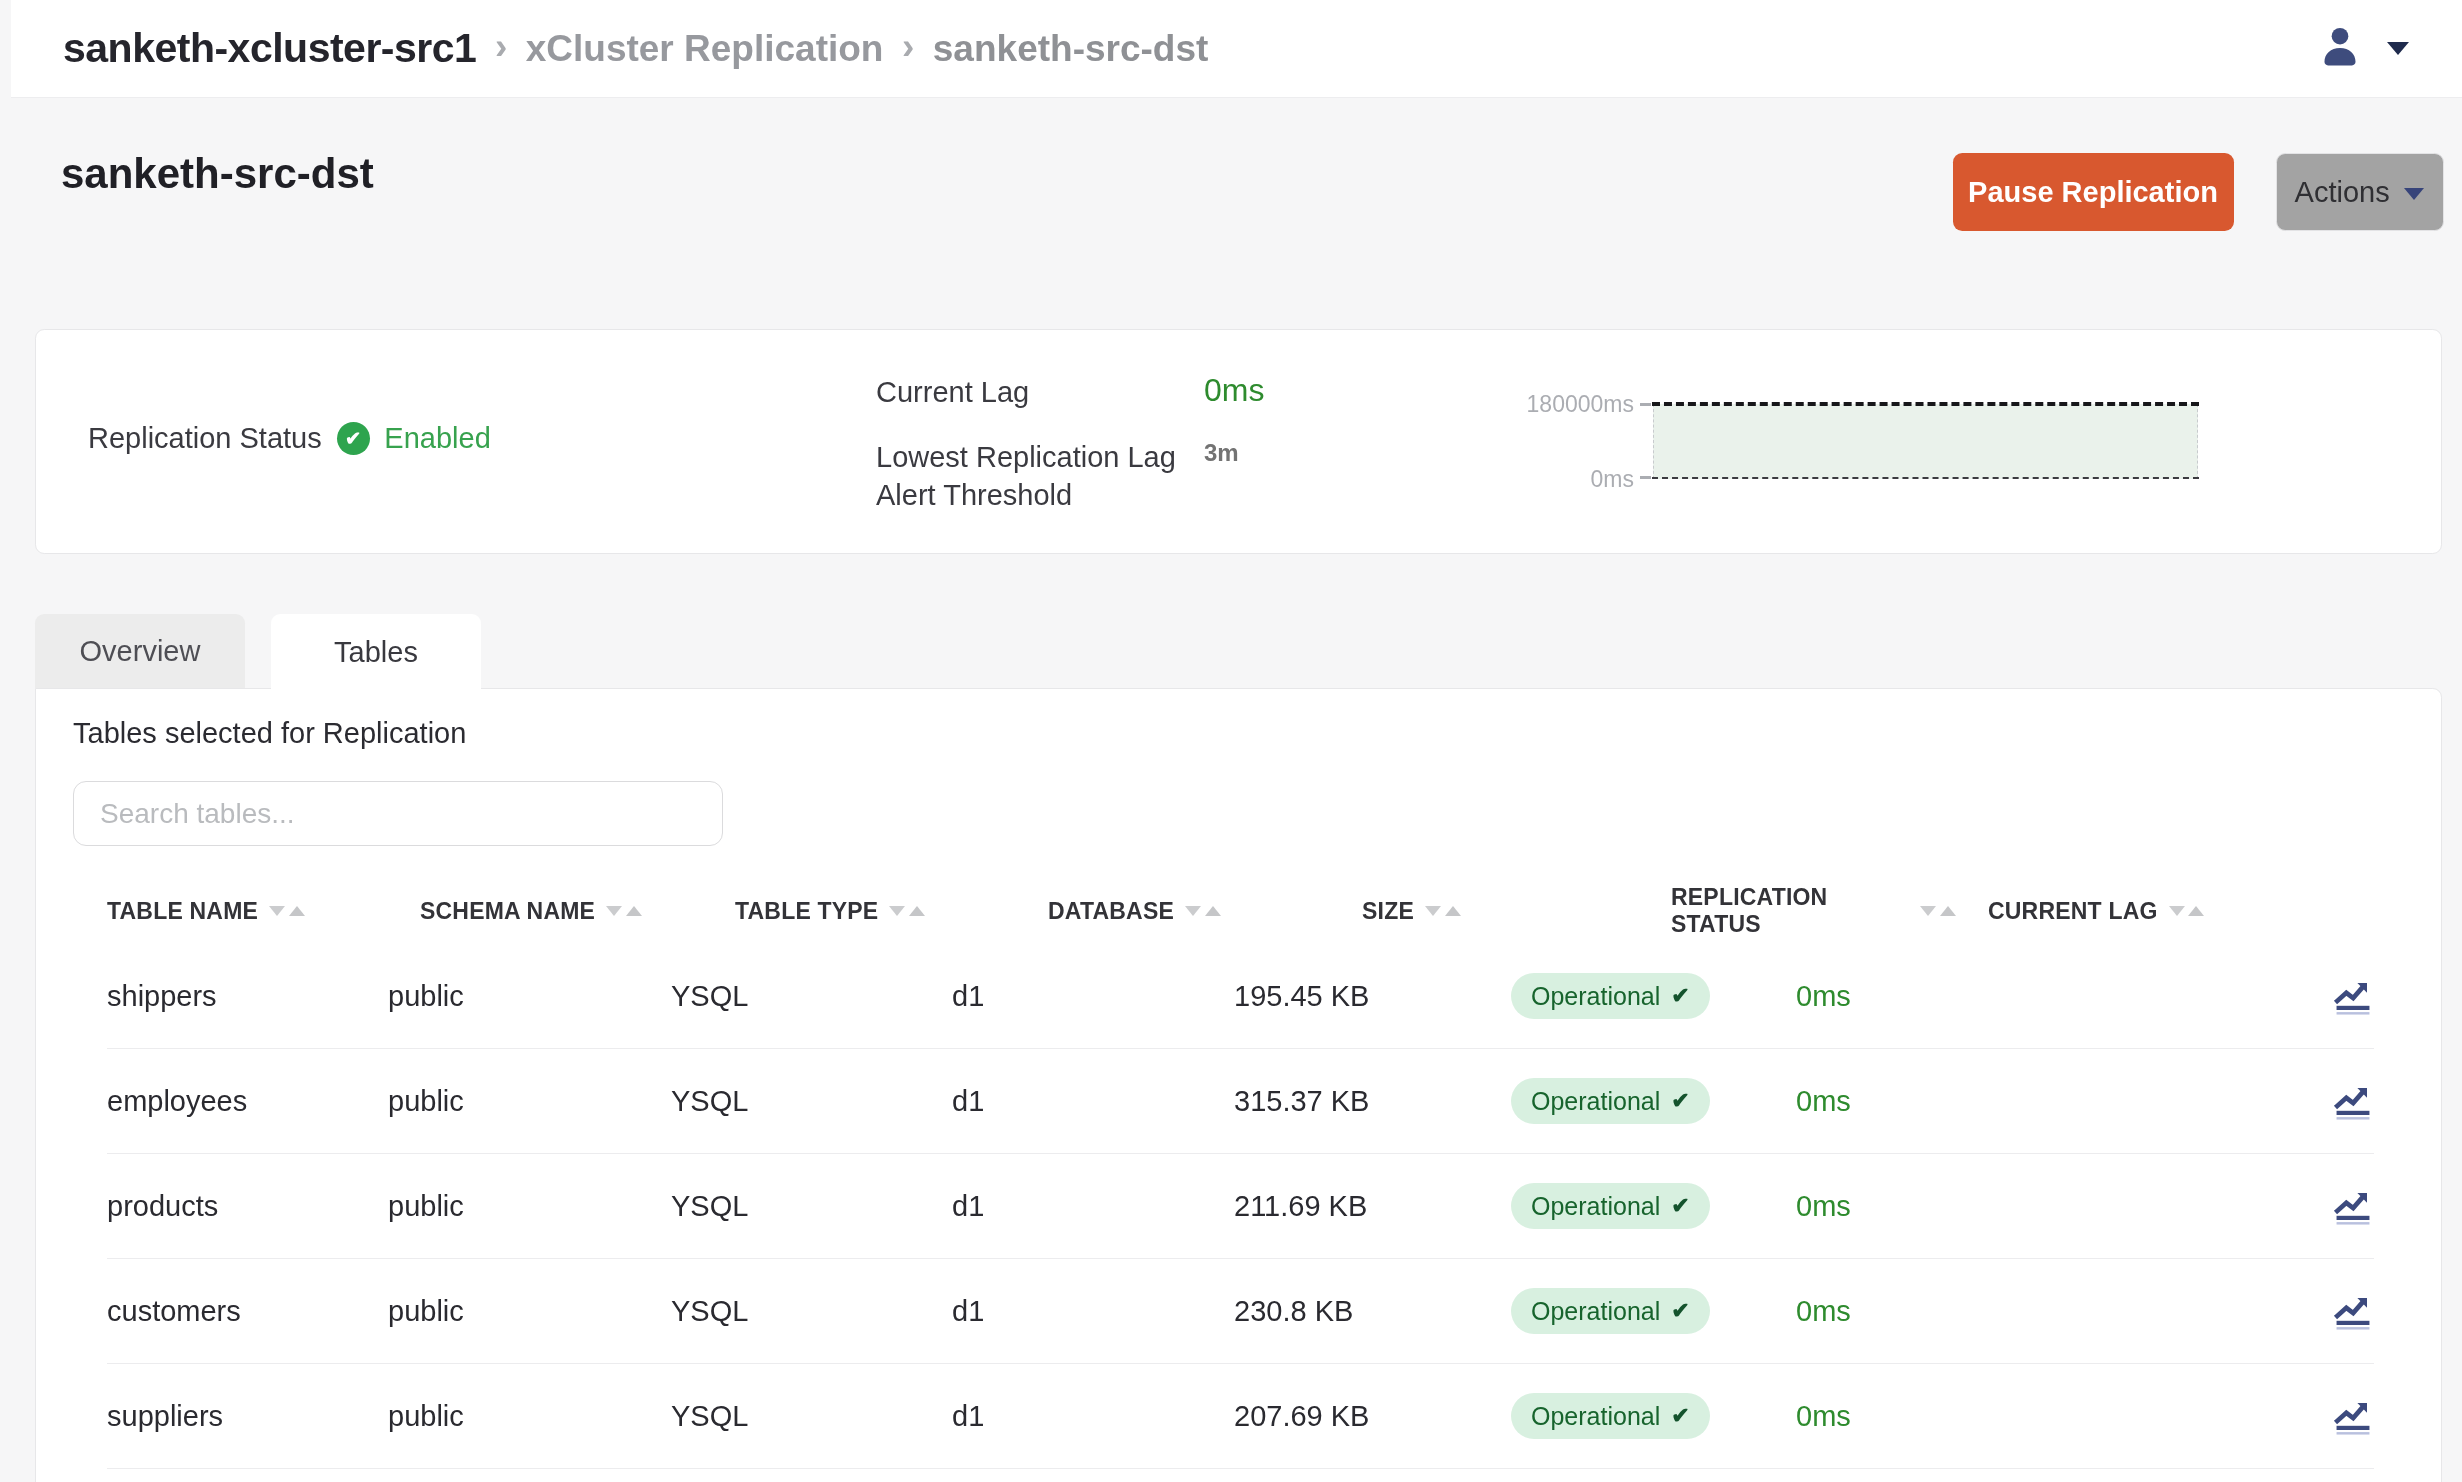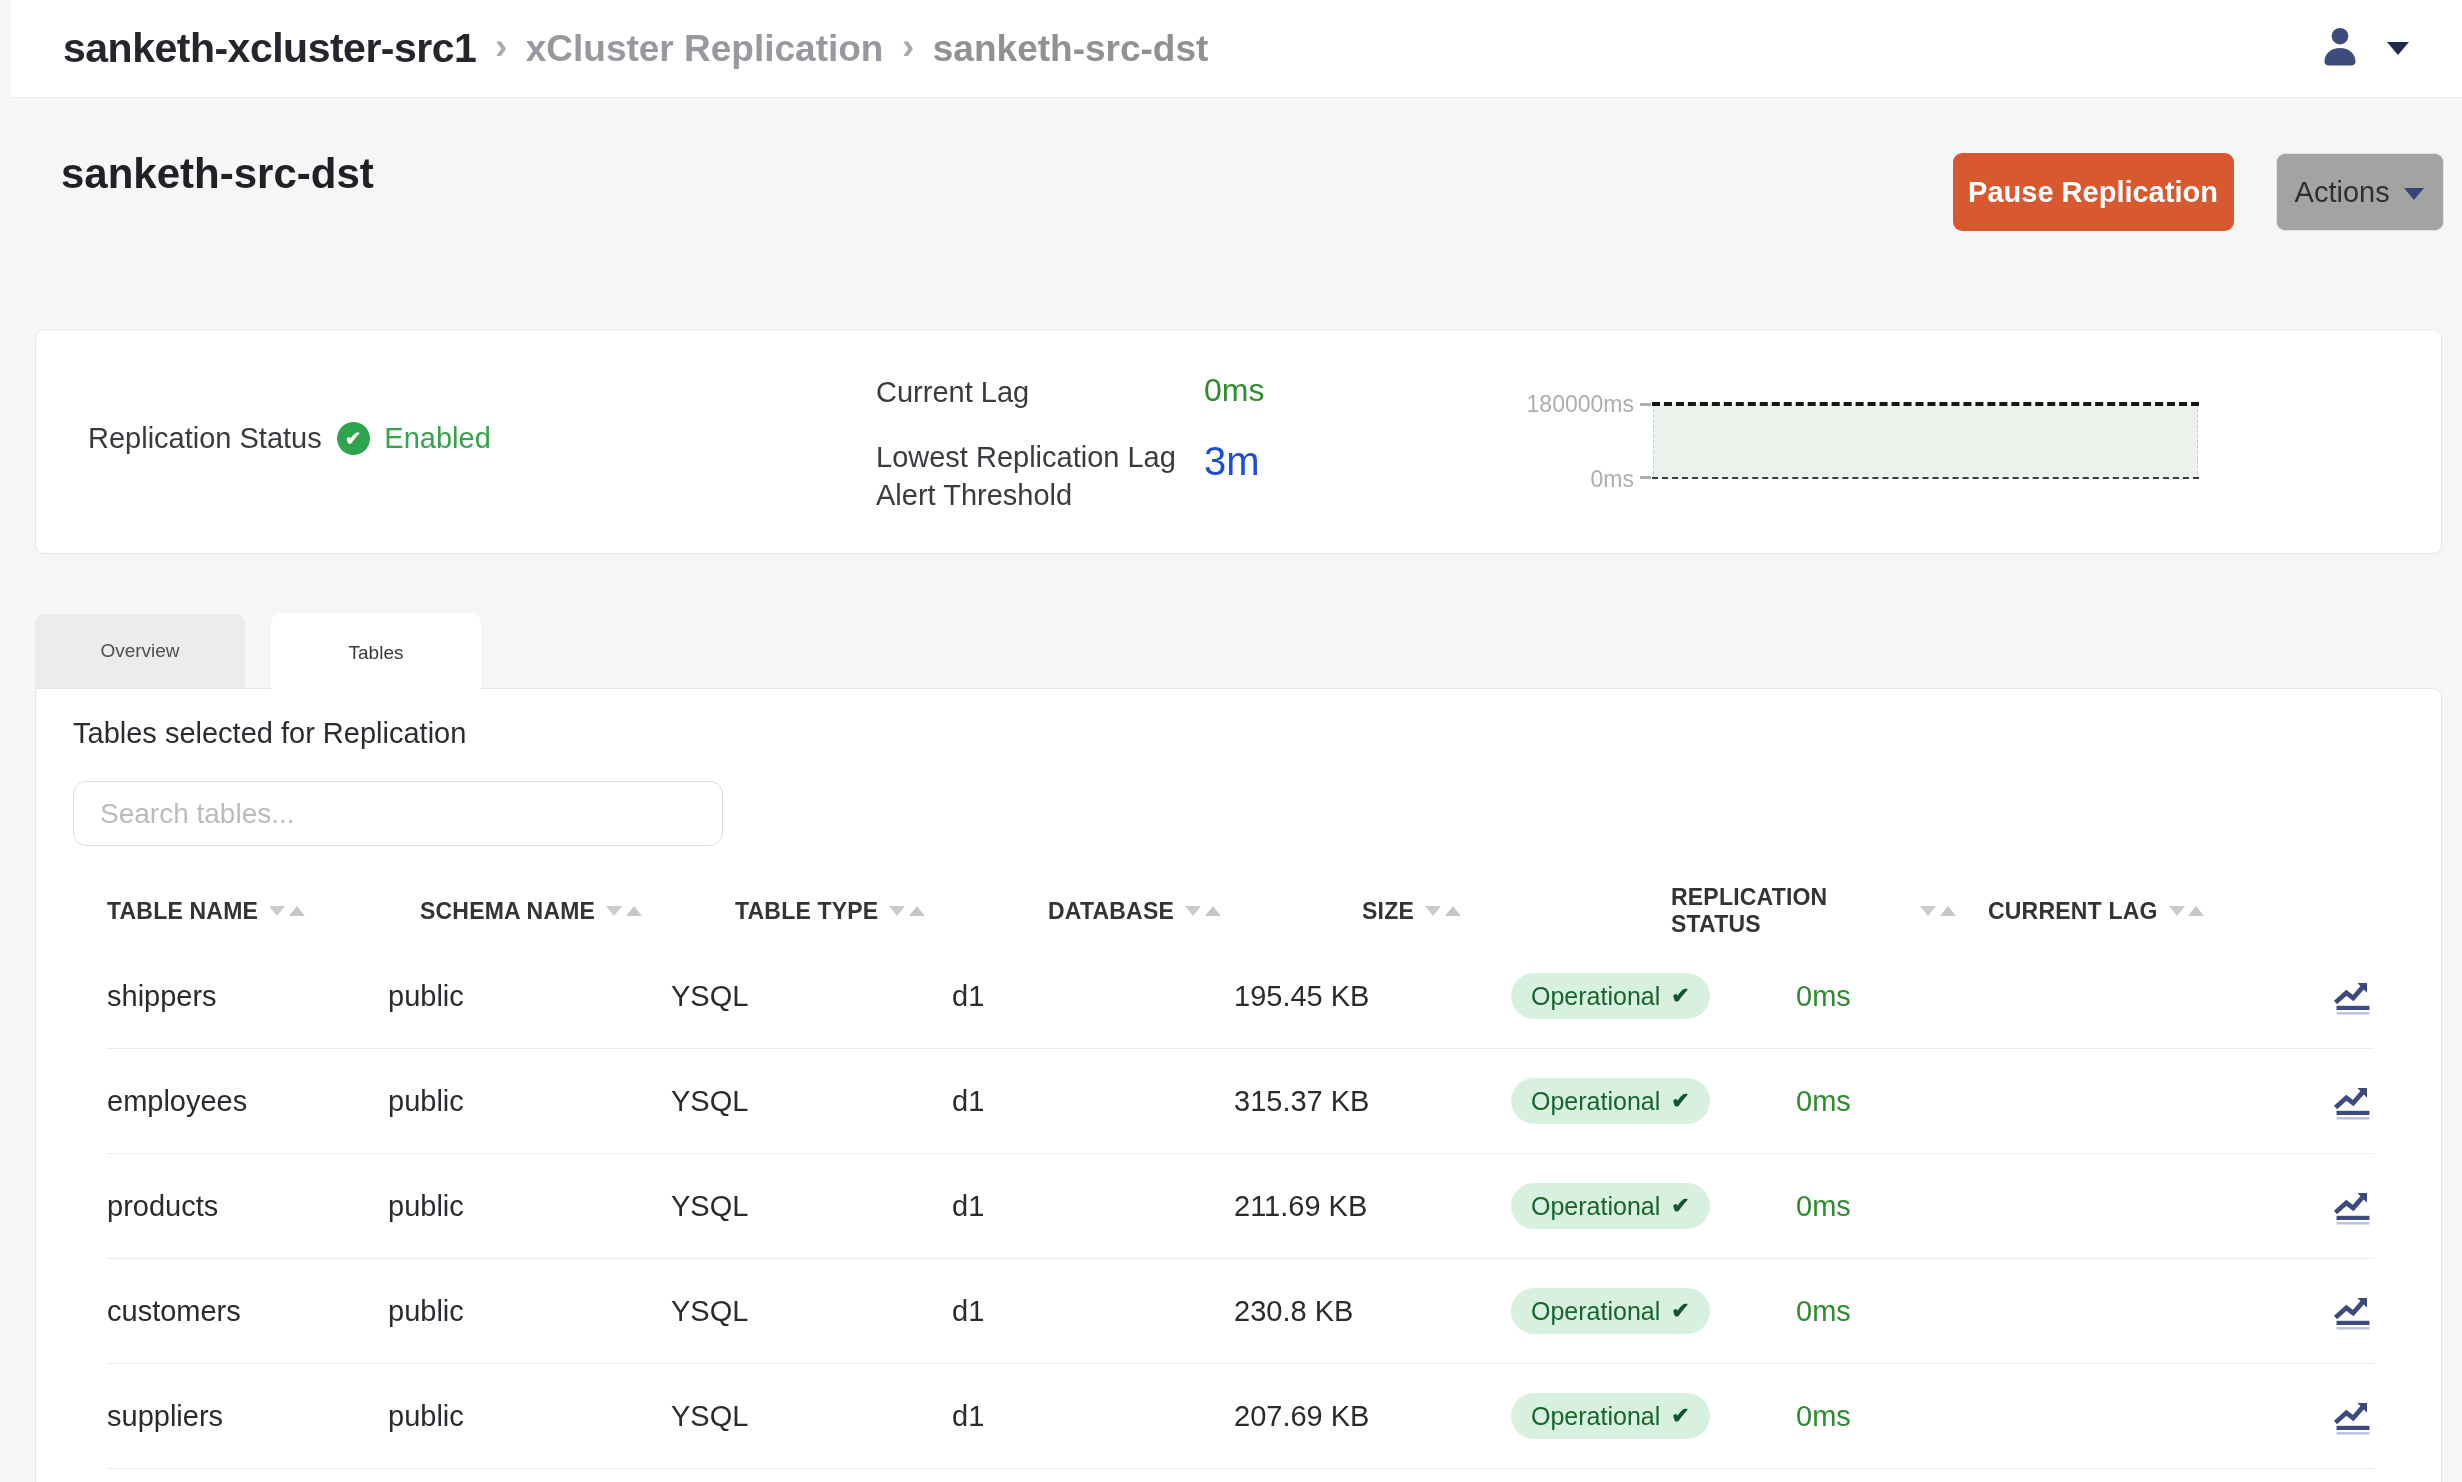--- a/index.html
+++ b/index.html
@@ -36,38 +36,38 @@
                  border:0.9px solid #E7E7E9; border-radius:9.2px; }
   .repl-status { position:absolute; left:52px; top:92px; display:flex; align-items:center; gap:14.8px;
                  font-size:29px; color:#3A3A40; }
   .check-circle { width:33px; height:33px; border-radius:50%; background:#2EA44E; color:#FFFFFF;
                   display:inline-flex; align-items:center; justify-content:center;
                   font-size:19.4px; font-weight:700; }
   .enabled-text { color:#37A24E; font-size:29px; }
   .lag-label-1 { position:absolute; left:840px; top:46px; font-size:29px; color:#3A3A40; }
   .lag-value-1 { position:absolute; left:1168px; top:42px; font-size:32px; font-weight:500; color:#2E8B2E; }
   .lag-label-2 { position:absolute; left:840px; top:108px; font-size:29px; color:#3A3A40; line-height:38px; }
-  .lag-value-2 { position:absolute; left:1168px; top:109px; font-size:40px; font-weight:400; color:#1d4ed8; }
+  .lag-value-2 { position:absolute; left:1168px; top:109px; font-size:24px; font-weight:700; color:#737373; }
 
   
   .ylab { position:absolute; width:199px; left:1399px; text-align:right; font-size:23px; color:#ABADB2; }
   .ylab-top { top:61px; } .ylab-bottom { top:136px; }
   .lag-chart-box { position:absolute; left:1617px; top:74px; width:545px; height:75px;
                    background:#EAF2EB; border-left:1.8px dashed #C8CBCE; border-right:1.8px dashed #C8CBCE; }
   .threshold-line { position:absolute; left:-1.8px; right:-1.8px; top:-1.8px; border-top:4.6px dashed #17171A; }
   .zero-line { position:absolute; left:-1.8px; right:-1.8px; bottom:0; border-bottom:2.8px dashed #3B3B40; }
   .tick { position:absolute; width:11px; height:2.8px; background:#ABADB2; left:1604px; }
   .tick-top { top:73px; } .tick-bottom { top:146px; }
   .xlab { position:absolute; left:1617px; top:164px; width:545px; text-align:center;
           font-size:25px; color:#A2A4A9; }
 
   
   .tabs { position:absolute; left:35px; top:614px; display:flex; gap:26px; z-index:4; }
   .tab { min-width:210px; height:74px; padding:0 37px; display:flex; align-items:center; justify-content:center;
-         font-size:19px; color:#4E4E54; background:#ECECEC; border-radius:9.2px 9.2px 0 0; cursor:pointer; }
+         font-size:29px; color:#4E4E54; background:#ECECEC; border-radius:9.2px 9.2px 0 0; cursor:pointer; }
   .tab.active { background:#FFFFFF; color:#39393F; height:77px; }
 
   
   .content-card { position:absolute; left:35px; top:688px; width:2407px; height:923px; background:#FFFFFF;
                   border:0.9px solid #E7E7E9; border-radius:0 9.2px 9.2px 9.2px; z-index:3; }
   .panel-heading { position:absolute; left:37px; top:28px; font-size:29px; font-weight:500; color:#2B2B31; }
   .search-input { position:absolute; left:37px; top:92px; width:650px; height:65px;
                   border:1.8px solid #DBDBDD; border-radius:13px; padding:0 26px; font-size:28px;
                   color:#2A2A30; font-family:inherit; outline:none; background:#FFFFFF; }
   .search-input::placeholder { color:#B9BBBE; }

